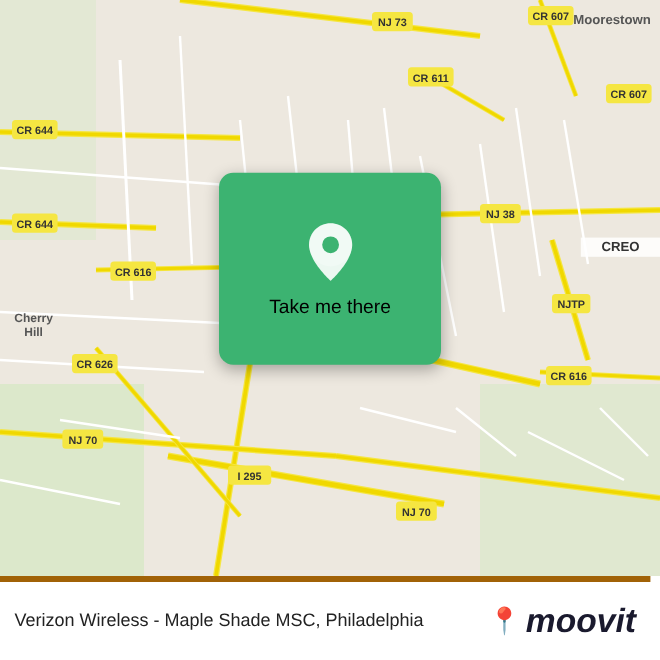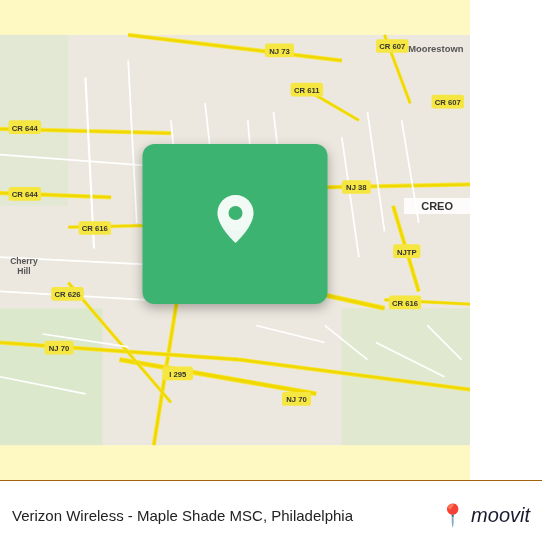--- a/index.html
+++ b/index.html
@@ -5,25 +5,25 @@
     * { margin: 0; padding: 0; box-sizing: border-box; }
     body {
       width: 550px;
       height: 550px;
       overflow: hidden;
       font-family: Arial, sans-serif;
       position: relative;
     }
 
     #map-container {
-      width: 470px;
+      width: 550px;
       height: 480px;
       position: relative;
       overflow: hidden;
-      background-color: #fef9c3;
+      background-color: #f9a8d4;
     }
 
     
     #map-svg {
       width: 100%;
       height: 100%;
       position: absolute;
       top: 0;
       left: 0;
     }
@@ -85,21 +85,21 @@
     }
 
     
     #bottom-bar {
       width: 542px;
       height: 70px;
       background: white;
       display: flex;
       align-items: center;
       padding: 0 12px;
-      border-top: 1px solid #a16207;
+      border-top: 5px solid #a16207;
     }
 
     #place-name {
       font-size: 15px;
       font-weight: 500;
       color: #222;
       flex: 1;
     }
 
     #moovit-logo {
@@ -108,22 +108,22 @@
       gap: 4px;
     }
 
     #moovit-pin {
       color: #e8442e;
       font-size: 22px;
       line-height: 1;
     }
 
     #moovit-text {
-      font-size: 20px;
-      font-weight: normal;
+      font-size: 28px;
+      font-weight: bold;
       color: #1a1a2e;
       font-style: italic;
     }
   </style>
 </head>
 <body>
 
 <div id="map-container">
 
   <svg id="map-svg" viewBox="0 0 550 480" xmlns="http://www.w3.org/2000/svg">
@@ -258,20 +258,21 @@
 
 
   <div id="cta-overlay">
     <div id="green-card">
 
       <svg id="location-pin-icon" viewBox="0 0 48 56" xmlns="http://www.w3.org/2000/svg">
         <circle cx="24" cy="22" r="18" fill="white" opacity="0.25"></circle>
         <path d="M24 4 C14 4 6 12 6 22 C6 36 24 52 24 52 C24 52 42 36 42 22 C42 12 34 4 24 4Z" fill="white" opacity="0.9"></path>
         <circle cx="24" cy="22" r="7" fill="#3cb371"></circle>
       </svg>
+      <span id="cta-text">Take me there</span>
     </div>
   </div>
 </div>
 
 <div id="bottom-bar">
   <span id="place-name">Verizon Wireless - Maple Shade MSC, Philadelphia</span>
   <div id="moovit-logo">
     <span id="moovit-pin">📍</span>
     <span id="moovit-text">moovit</span>
   </div>

